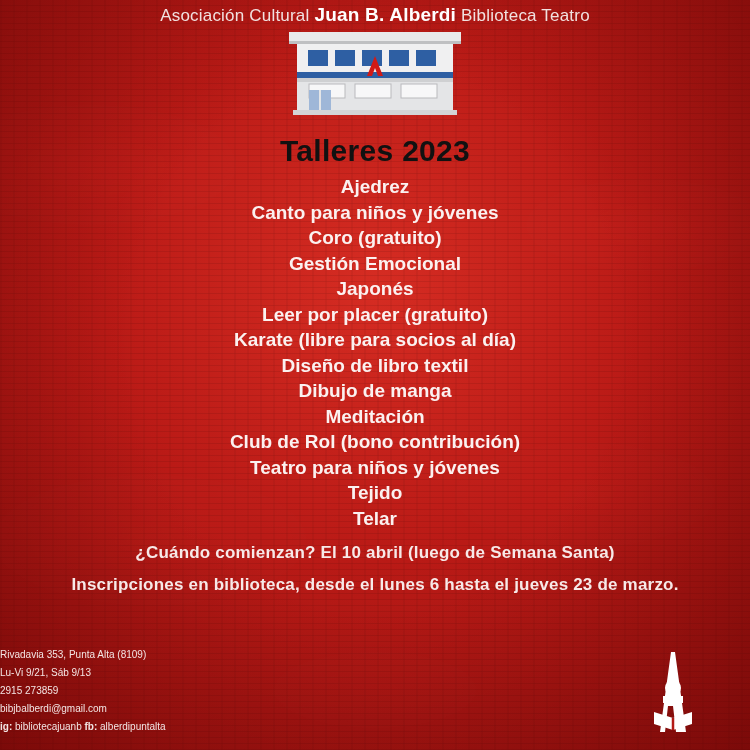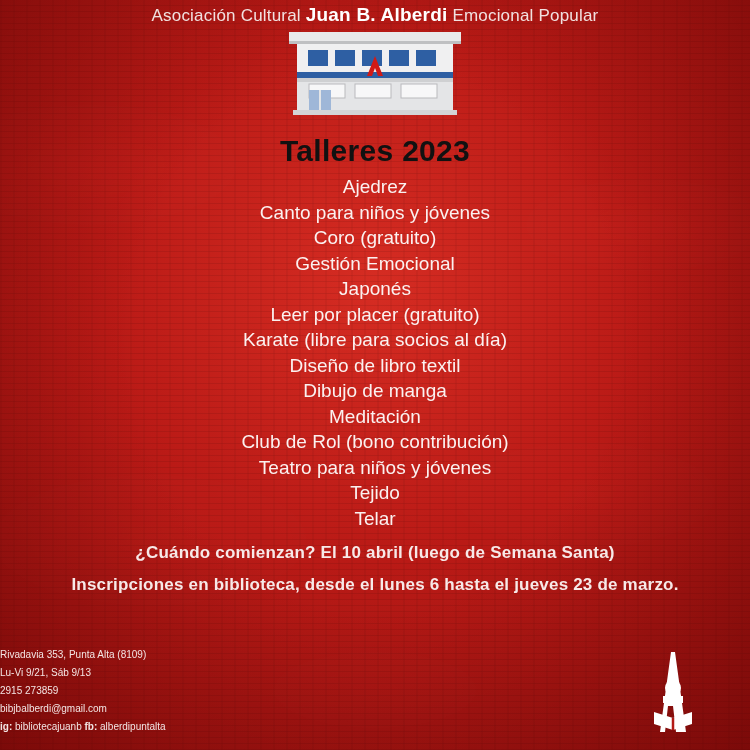--- a/index.html
+++ b/index.html
@@ -89,21 +89,21 @@
   .workshops {
     margin: 6px 0 0 0;
     padding: 0;
     list-style: none;
     text-align: center;
   }
   .workshops li {
     color: #fbf1f0;
     font-size: 19px;
     line-height: 25.5px;
-    font-weight: 400;
+    font-weight: 700;
   }
 
   .notes {
     margin-top: 12px;
     text-align: center;
   }
   .notes .line1 {
     color: #f7e9e8;
     font-size: 17px;
     font-weight: 700;
@@ -168,21 +168,21 @@
 <div class="poster">
   <div class="texture"></div>
   <div class="texture2"></div>
   <div class="vignette"></div>
 
   <div class="content">
 
     <div class="header">
       <span class="light">Asociación Cultural</span>
       <span class="bold">Juan B. Alberdi</span>
-      <span class="light">Emocional Popular</span>
+      <span class="light">Biblioteca Teatro</span>
     </div>
 
     <div class="building-wrap">
       <svg width="200" height="90" viewBox="0 0 200 90">
 
         <rect x="14" y="4" width="172" height="9" fill="#e9e9ea"></rect>
         <rect x="14" y="13" width="172" height="3" fill="#bfc0c2"></rect>
 
         <rect x="22" y="16" width="156" height="34" fill="#f0f0f1"></rect>
 

